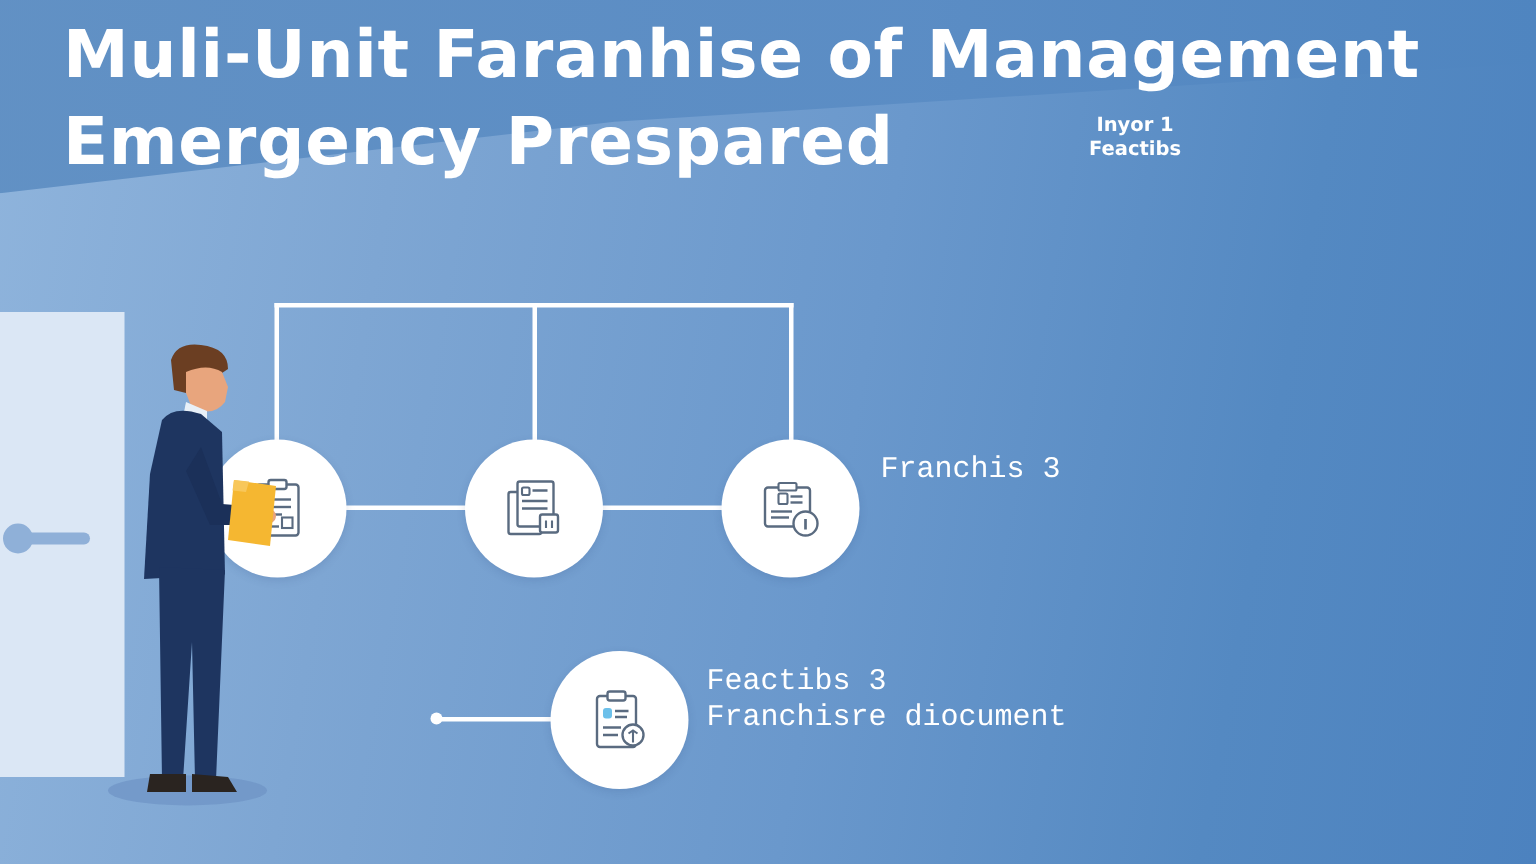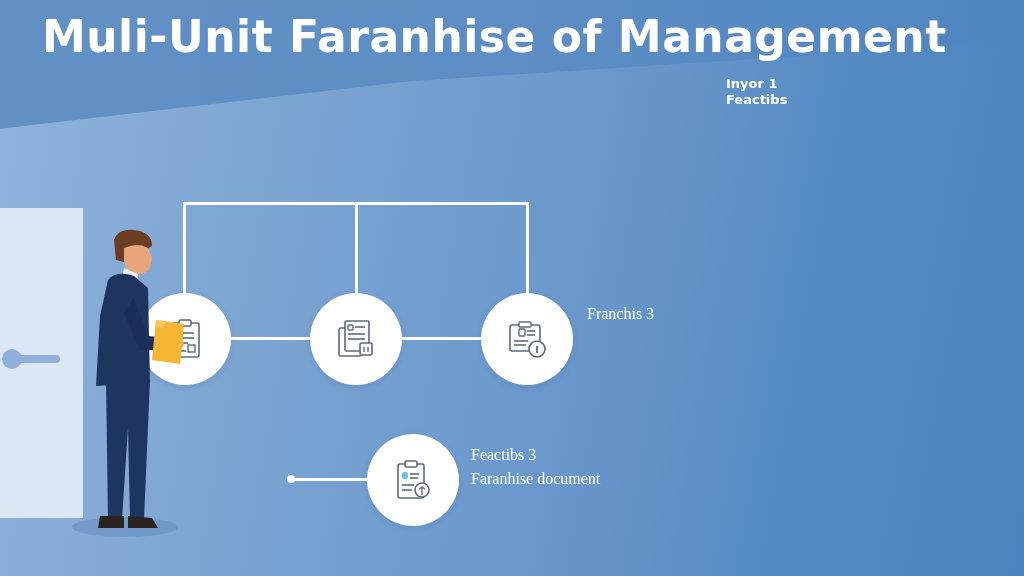--- a/index.html
+++ b/index.html
@@ -16,21 +16,21 @@
     }
     .title {
       position: absolute; left: 42px; top: 8px; color: #ffffff;
       font-family: "DejaVu Sans", sans-serif; font-weight: bold;
       font-size: 44px; line-height: 58px; letter-spacing: 0.5px;
       white-space: nowrap;
     }
     .subnote {
       position: absolute; left: 726px; top: 76px; color: #ffffff;
       font-family: "DejaVu Sans", sans-serif; font-weight: bold;
-      font-size: 13px; line-height: 16px;
+      font-size: 13px; line-height: 16px; text-align: center;
     }
     .door {
       position: absolute; left: 0; top: 208px; width: 83px; height: 310px;
       background: #dbe7f5;
     }
     .door-handle-knob {
       position: absolute; left: 2px; top: 141px; width: 20px; height: 20px;
       border-radius: 50%; background: #8fb0d8;
     }
     .door-handle-bar {
@@ -47,32 +47,33 @@
       position: absolute; width: 92px; height: 92px; border-radius: 50%;
       background: #ffffff; display: flex; align-items: center; justify-content: center;
       box-shadow: 0 2px 6px rgba(40,70,120,0.15);
     }
     .node svg { width: 46px; height: 46px; }
     .dot {
       position: absolute; width: 8px; height: 8px; border-radius: 50%; background: #ffffff;
     }
     .label {
       position: absolute; color: #ffffff;
-      font-family: Liberation Serif, serif; font-size: 16px; line-height: 24px;
+      font-family: Liberation Mono, monospace; font-size: 20px; line-height: 24px;
       white-space: nowrap;
     }
     .label div { display: block; }
   </style>
 </head>
 <body>
 
 <div class="top-band"></div>
 
 <div class="title">
   <div>Muli-Unit Faranhise of Management</div>
+  <div>Emergency Prespared</div>
 </div>
 <div class="subnote">
   <div>Inyor 1</div>
   <div>Feactibs</div>
 </div>
 
 <div class="door">
   <div class="door-handle-bar"></div>
   <div class="door-handle-knob"></div>
 </div>
@@ -138,21 +139,21 @@
     <circle cx="32" cy="33" r="7" fill="#fff" stroke="#5a6b80" stroke-width="1.6"></circle>
     <path d="M29 32 L32 30 L35 32 M32 30 L32 38" fill="none" stroke="#5a6b80" stroke-width="1.4"></path>
   </svg>
 </div>
 
 <div class="label" style="left:587px; top:302px;">
   <div>Franchis 3</div>
 </div>
 <div class="label" style="left:471px; top:443px;">
   <div>Feactibs 3</div>
-  <div>Faranhise document</div>
+  <div>Franchisre diocument</div>
 </div>
 
 <div class="floor-shadow"></div>
 <svg class="person" viewBox="0 0 100 310">
 
   <path d="M20 12 Q24 0 40 2 Q58 4 58 18 L52 22 Q44 16 34 20 L30 34 L22 32 Z" fill="#6b3e22"></path>
 
   <path d="M30 20 Q44 14 54 20 L58 30 L56 40 Q50 48 40 46 L34 44 L30 34 Z" fill="#e8a57d"></path>
 
   <path d="M30 40 L44 46 L44 54 L28 50 Z" fill="#e8f0f8"></path>

